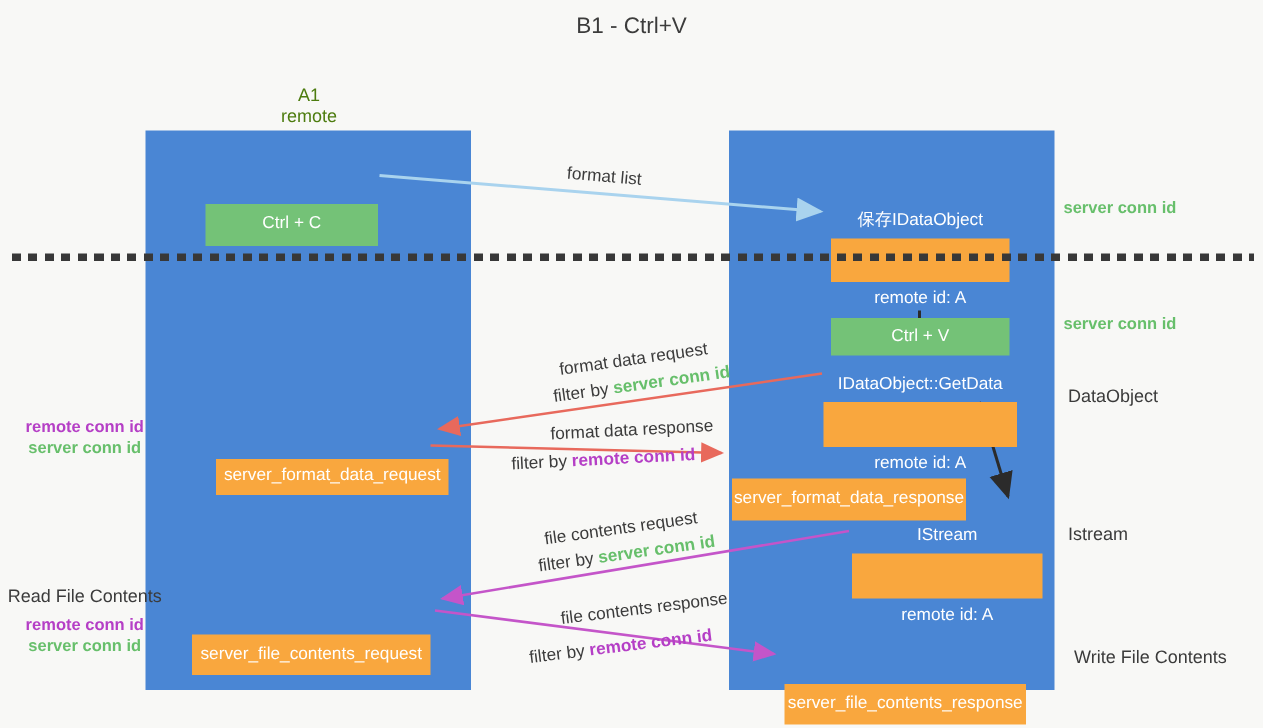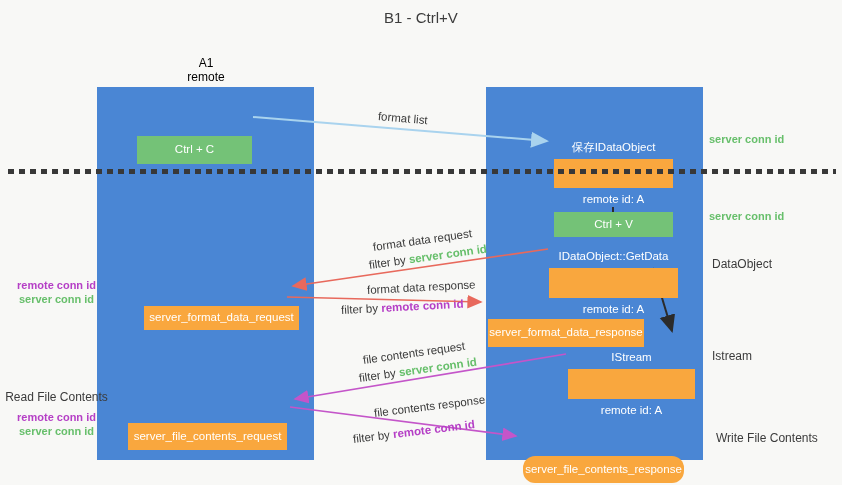--- a/index.html
+++ b/index.html
@@ -1,20 +1,20 @@
 <!DOCTYPE html>
 <html><head>
 <meta charset="utf-8">
 <style>
   html,body{margin:0;padding:0;background:#f8f8f6;}
   #stage{position:relative;width:842px;height:485px;background:#f8f8f6;overflow:hidden;
          font-family:"Liberation Sans",sans-serif;color:#3b3b3b;}
   .title{position:absolute;left:321px;top:8px;width:200px;text-align:center;
          font-size:15px;line-height:20px;color:#3c3c3c;}
-  .col-header{position:absolute;width:120px;text-align:center;font-size:12px;line-height:14px;color:#000000;}
+  .col-header{position:absolute;width:120px;text-align:center;font-size:12px;line-height:14px;color:#4d7c0f;}
   .col{position:absolute;background:#4a86d4;z-index:1;}
   .node{position:absolute;z-index:4;display:flex;flex-direction:column;align-items:center;
         justify-content:center;color:#fff;font-size:11.5px;line-height:13.5px;text-align:center;margin-top:31px;}
   .green{background:#74c277;}
   .orange{background:#f9a73e;gap:39px;}
   .flabel{position:absolute;z-index:5;white-space:nowrap;font-size:11.5px;color:#3b3b3b;
           transform-origin:left center;}
   .side{position:absolute;z-index:5;font-size:12px;color:#3b3b3b;white-space:nowrap;}
   .pair{position:absolute;z-index:5;left:0;width:113px;text-align:center;
         font-size:11px;font-weight:bold;line-height:14px;}
@@ -71,21 +71,21 @@
 
   <div class="node orange" style="left:568px;top:338px;width:127px;height:30px;">
     <div>IStream</div>
     <div>remote id: A</div>
   </div>
 
   <div class="node orange" style="left:128px;top:392px;width:159px;height:27px;">
     <div>server_file_contents_request</div>
   </div>
 
-  <div class="node orange" style="left:523px;top:425px;width:161px;height:27px;border-radius:12px;">
+  <div class="node orange" style="left:523px;top:425px;width:161px;height:27px;">
     <div>server_file_contents_response</div>
   </div>
 
   <div class="side conn-green" style="left:709px;top:133px;font-size:11px;">server conn id</div>
   <div class="side conn-green" style="left:709px;top:210px;font-size:11px;">server conn id</div>
   <div class="side" style="left:712px;top:245px;margin-top:12px;">DataObject</div>
   <div class="side" style="left:712px;top:349px;">Istream</div>
   <div class="side" style="left:716px;top:431px;">Write File Contents</div>
 
   <div class="pair" style="top:278px;">

